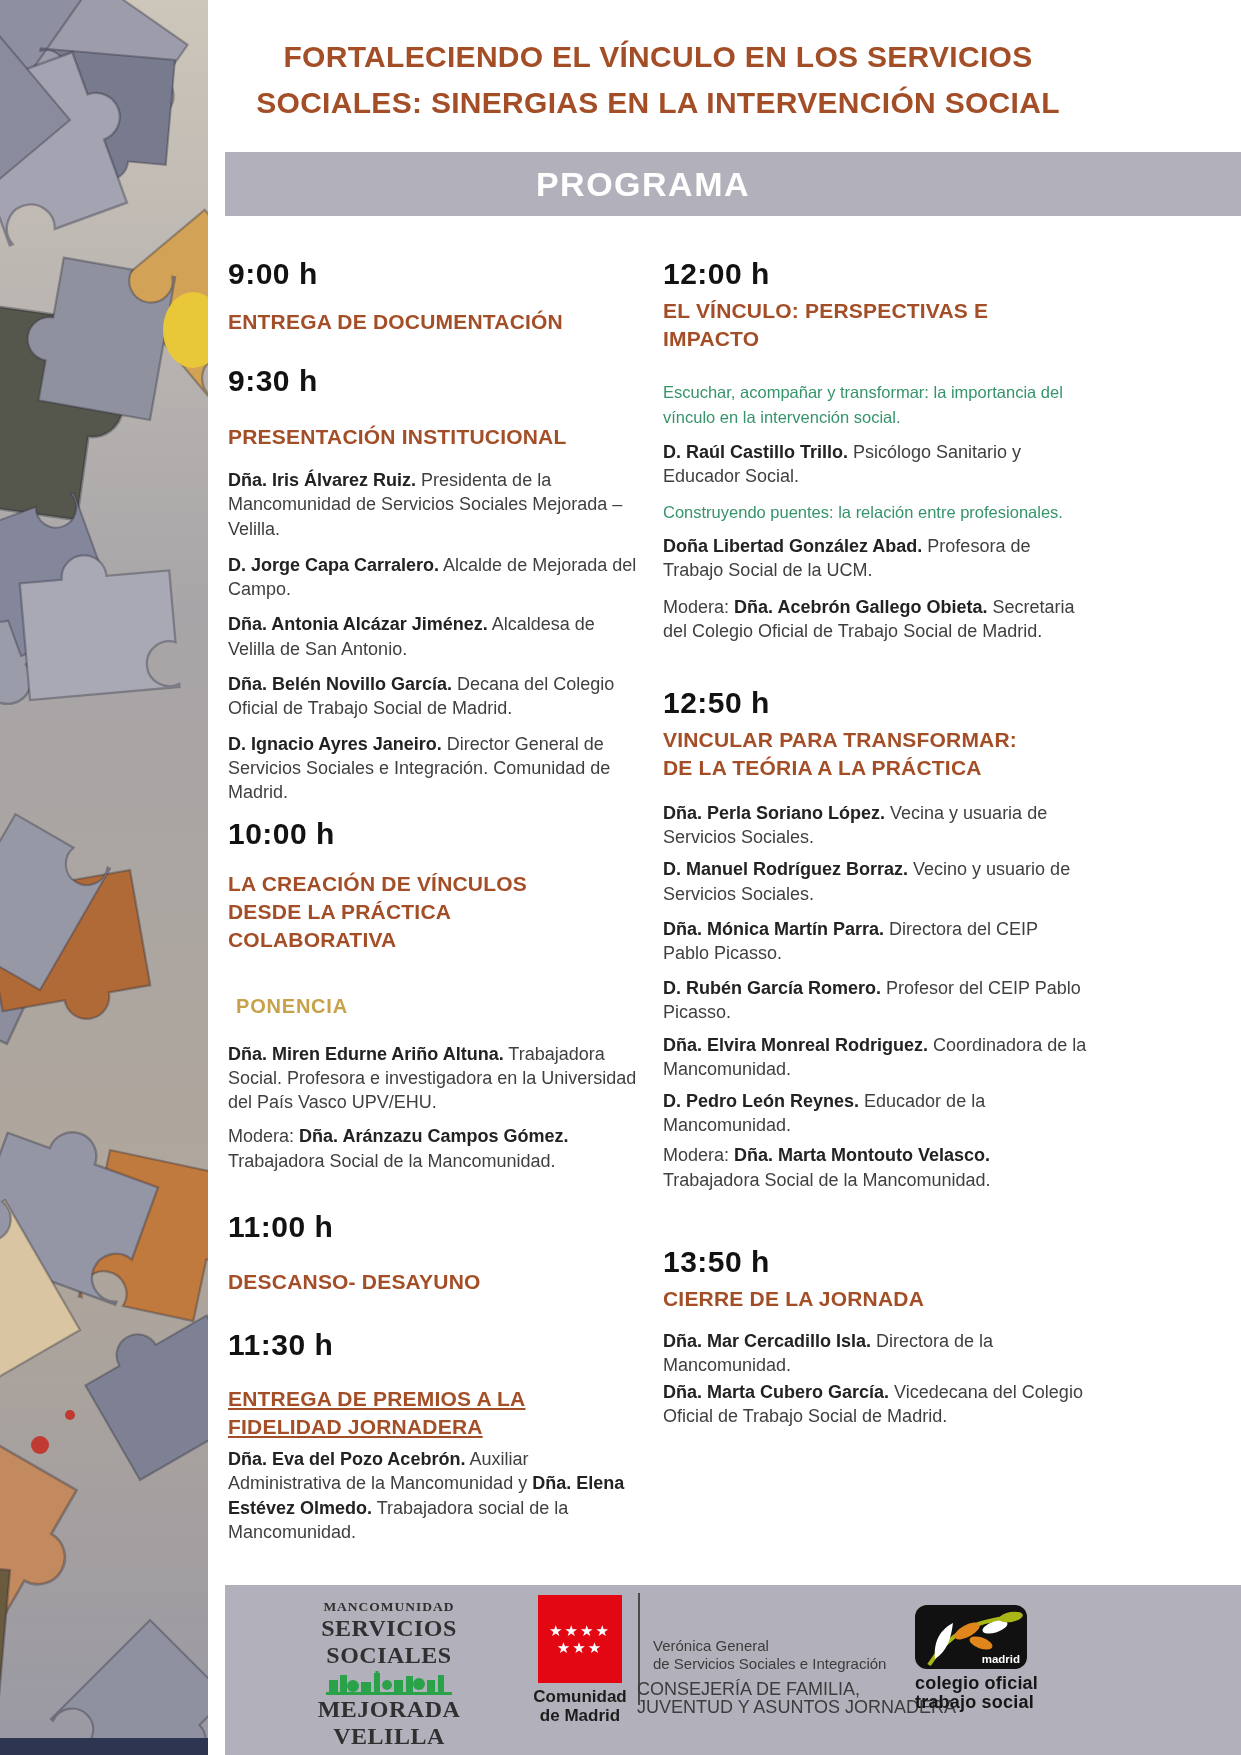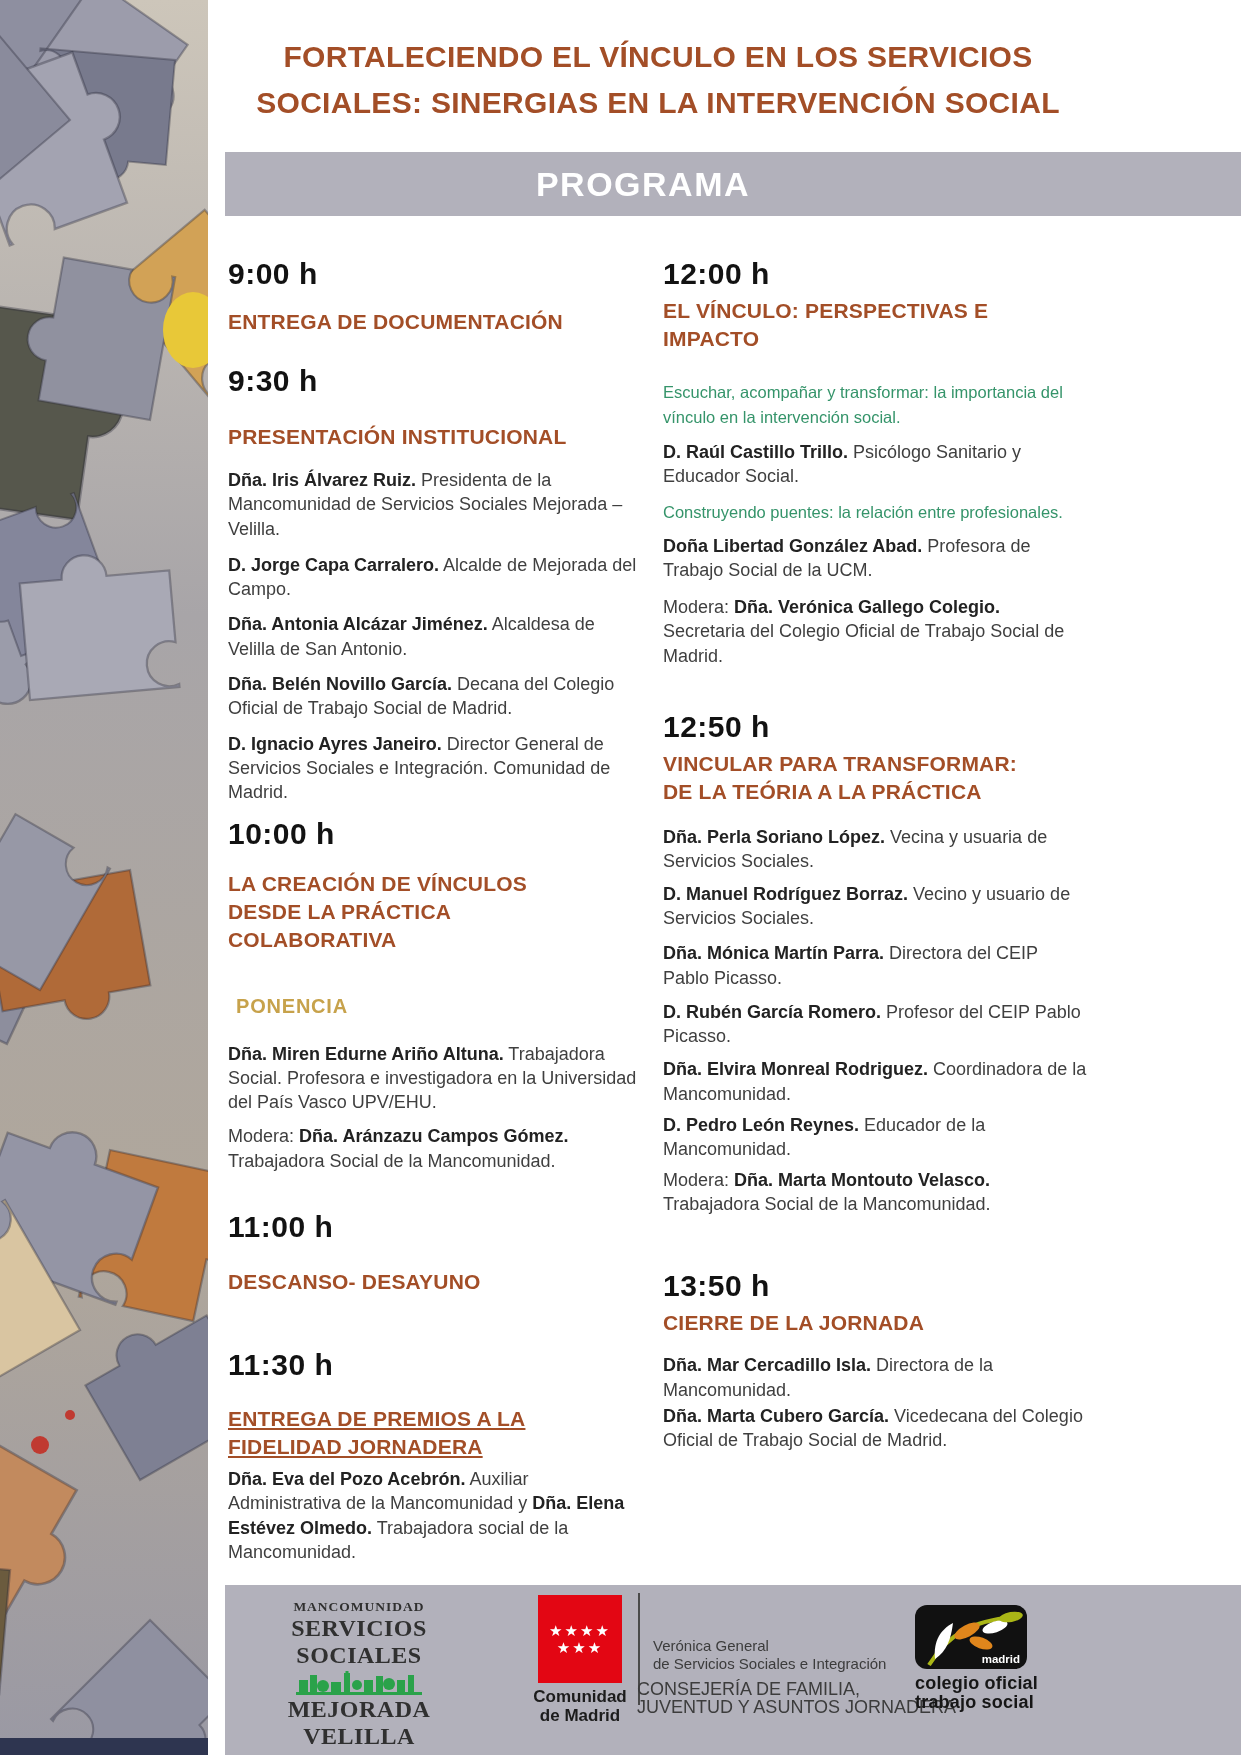--- a/index.html
+++ b/index.html
@@ -24,27 +24,27 @@
   .time{font-size:30px;font-weight:800;color:#121212;letter-spacing:.5px;line-height:34px;margin:0;}
   .session{font-size:21px;font-weight:800;color:#a34e27;line-height:28px;letter-spacing:.2px;margin:0;}
   .w375{max-width:375px;} .w420{max-width:420px;} .w360{max-width:360px;} .w380{max-width:380px;}
   .entry{font-size:18px;line-height:24.3px;color:#3f3f3f;margin:0;}
   .entry b{color:#222222;}
   .topic{font-size:16.5px;line-height:25px;color:#35946a;margin:0;}
   .ponencia{font-size:20px;font-weight:800;color:#c7a24b;letter-spacing:.8px;margin:8px;}
   
   .mt12{margin-top:12px;} .mt17{margin-top:17px;} .mt28{margin-top:28px;} .mt25{margin-top:25px;}
   .mt10{margin-top:10px;} .mt11{margin-top:11px;} .mt19{margin-top:19px;} .mt41{margin-top:41px;}
-  .mt24{margin-top:24px;} .mt37{margin-top:37px;} .mt32{margin-top:52px;} .mt23{margin-top:23px;text-decoration:underline;}
+  .mt24{margin-top:24px;} .mt37{margin-top:37px;} .mt32{margin-top:32px;} .mt23{margin-top:23px;text-decoration:underline;}
   .mt14{margin-top:6px;} .mt27{margin-top:27px;} .mt9{margin-top:9px;}  .mt13{margin-top:13px;}
   .mt42{margin-top:42px;} .mt8{margin-top:8px;}  .mt7{margin-top:7px;}  .mt16{margin-top:16px;}
   .mt53{margin-top:53px;} .mt2{margin-top:2px;}
   
   .footer{position:absolute;left:225px;right:0;top:1585px;bottom:0;background:#b2b1bb;}
-  .manc{position:absolute;left:24px;top:14px;width:220px;text-align:center;
+  .manc{position:absolute;left:54px;top:14px;width:220px;text-align:center;
         font-family:"Liberation Serif", serif;color:#303030;font-weight:bold;}
   .manc .m-small{font-size:13.5px;letter-spacing:1px;line-height:16px;}
   .manc .m-big{font-size:24px;line-height:27px;letter-spacing:.5px;}
   .manc .skyline{margin:2px auto 1px;display:block;}
   .madrid-block .flag{
     position:absolute;left:313px;top:10px;width:84px;height:88px;background:#e30613;
     display:flex;flex-direction:column;align-items:center;justify-content:center;
     color:#ffffff;
   }
   .flag .stars-row{font-size:15px;letter-spacing:2px;line-height:17px;text-align:center;}
@@ -144,21 +144,21 @@
     <p class="entry mt14"><b>Dña. Eva del Pozo Acebrón.</b><span> Auxiliar Administrativa de la Mancomunidad y </span><b>Dña. Elena Estévez Olmedo.</b><span> Trabajadora social de la Mancomunidad.</span></p>
   </div>
 
   <div class="col col-right">
     <p class="time mt12">12:00 h</p>
     <p class="session w360 mt14">EL VÍNCULO: PERSPECTIVAS E IMPACTO</p>
     <p class="topic mt27">Escuchar, acompañar y transformar: la importancia del vínculo en la intervención social.</p>
     <p class="entry mt10"><b>D. Raúl Castillo Trillo.</b><span> Psicólogo Sanitario y Educador Social.</span></p>
     <p class="topic mt11">Construyendo puentes: la relación entre profesionales.</p>
     <p class="entry mt9"><b>Doña Libertad González Abad.</b><span> Profesora de Trabajo Social de la UCM.</span></p>
-    <p class="entry mt13"><span>Modera: </span><b>Dña. Verónica Gallego Colegio.</b><span> Secretaria del Colegio Oficial de Trabajo Social de Madrid.</span></p>
+    <p class="entry mt13"><span>Modera: </span><b>Dña. Acebrón Gallego Obieta.</b><span> Secretaria del Colegio Oficial de Trabajo Social de Madrid.</span></p>
 
     <p class="time mt42">12:50 h</p>
     <p class="session w380 mt14">VINCULAR PARA TRANSFORMAR: DE LA TEÓRIA A LA PRÁCTICA</p>
     <p class="entry mt19"><b>Dña. Perla Soriano López.</b><span> Vecina y usuaria de Servicios Sociales.</span></p>
     <p class="entry mt8"><b>D. Manuel Rodríguez Borraz.</b><span> Vecino y usuario de Servicios Sociales.</span></p>
     <p class="entry mt11"><b>Dña. Mónica Martín Parra.</b><span> Directora del CEIP Pablo Picasso.</span></p>
     <p class="entry mt10"><b>D. Rubén García Romero.</b><span> Profesor del CEIP Pablo Picasso.</span></p>
     <p class="entry mt9"><b>Dña. Elvira Monreal Rodriguez.</b><span> Coordinadora de la Mancomunidad.</span></p>
     <p class="entry mt7"><b>D. Pedro León Reynes.</b><span> Educador de la Mancomunidad.</span></p>
     <p class="entry mt14"><span>Modera: </span><b>Dña. Marta Montouto Velasco.</b><span> Trabajadora Social de la Mancomunidad.</span></p>

